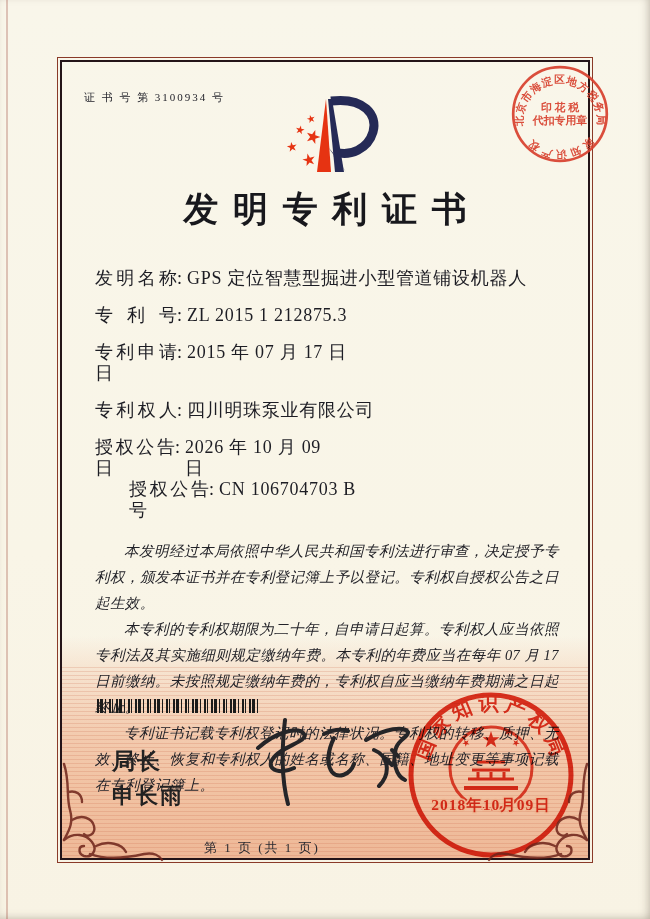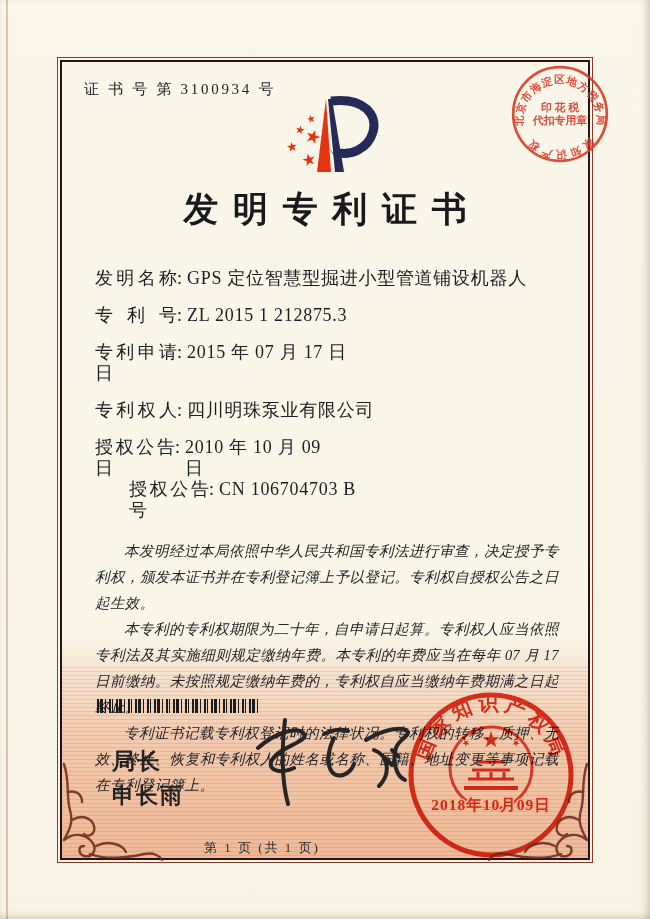--- a/index.html
+++ b/index.html
@@ -12,21 +12,21 @@
   
   .frame{position:absolute;left:57px;top:57px;width:534px;height:804px;
     border:1px solid #8a3a28;}
   .frame-inner{position:absolute;inset:2px;border:2px solid #241418;}
   
   .guilloche{position:absolute;left:61px;top:636px;width:527px;height:224px;z-index:0;
     background:linear-gradient(180deg,rgba(243,203,176,0) 0%,rgba(243,201,173,.45) 18%,rgba(242,195,164,.85) 45%,#f1c2a2 70%,#eeb897 100%);}
   .guilloche::after{content:"";position:absolute;left:0;right:0;top:14%;bottom:0;opacity:.55;
     background:repeating-linear-gradient(180deg,rgba(197,92,62,.35) 0 1px,rgba(197,92,62,0) 1px 4px);}
   .z{position:absolute;z-index:2;}
-  .cert-no{left:84px;top:80px;font-size:15px;letter-spacing:.18em;color:#23232b;}
+  .cert-no{left:84px;top:90px;font-size:11px;letter-spacing:.18em;color:#23232b;}
   .logo{left:280px;top:92px;width:108px;height:92px;}
   .tax-stamp{left:508px;top:62px;width:104px;height:104px;opacity:.92;}
   .title{left:0;top:186px;width:650px;text-align:center;font-size:35px;font-weight:bold;
     letter-spacing:.42em;text-indent:.42em;color:#18181d;}
   .fields{left:95px;top:268px;width:468px;font-size:18px;color:#1d1d24;}
   .frow{margin-bottom:16px;line-height:21px;}
   .flabel{display:inline-block;width:82px;text-align:justify;text-align-last:justify;vertical-align:top;}
   .colon{display:inline-block;width:10px;vertical-align:top;}
   .fvalue{display:inline-block;max-width:372px;vertical-align:top;letter-spacing:.04em;}
   .frow-grant .pair{display:inline-block;}
@@ -110,21 +110,21 @@
       <span class="flabel">专利号</span><span class="colon">:</span><span class="fvalue">ZL 2015 1 212875.3</span>
     </div>
     <div class="frow">
       <span class="flabel">专利申请日</span><span class="colon">:</span><span class="fvalue">2015 年 07 月 17 日</span>
     </div>
     <div class="frow">
       <span class="flabel">专利权人</span><span class="colon">:</span><span class="fvalue">四川明珠泵业有限公司</span>
     </div>
     <div class="frow frow-grant">
       <span class="pair">
-        <span class="flabel">授权公告日</span><span class="colon">:</span><span class="fvalue">2010 年 10 月 09 日</span>
+        <span class="flabel">授权公告日</span><span class="colon">:</span><span class="fvalue">2026 年 10 月 09 日</span>
       </span>
       <span class="pair">
         <span class="flabel">授权公告号</span><span class="colon">:</span><span class="fvalue">CN 106704703 B</span>
       </span>
     </div>
   </div>
 
   <div class="z paras">
     <p>本发明经过本局依照中华人民共和国专利法进行审查，决定授予专利权，颁发本证书并在专利登记簿上予以登记。专利权自授权公告之日起生效。</p>
     <p>本专利的专利权期限为二十年，自申请日起算。专利权人应当依照专利法及其实施细则规定缴纳年费。本专利的年费应当在每年 07 月 17 日前缴纳。未按照规定缴纳年费的，专利权自应当缴纳年费期满之日起终止。</p>

